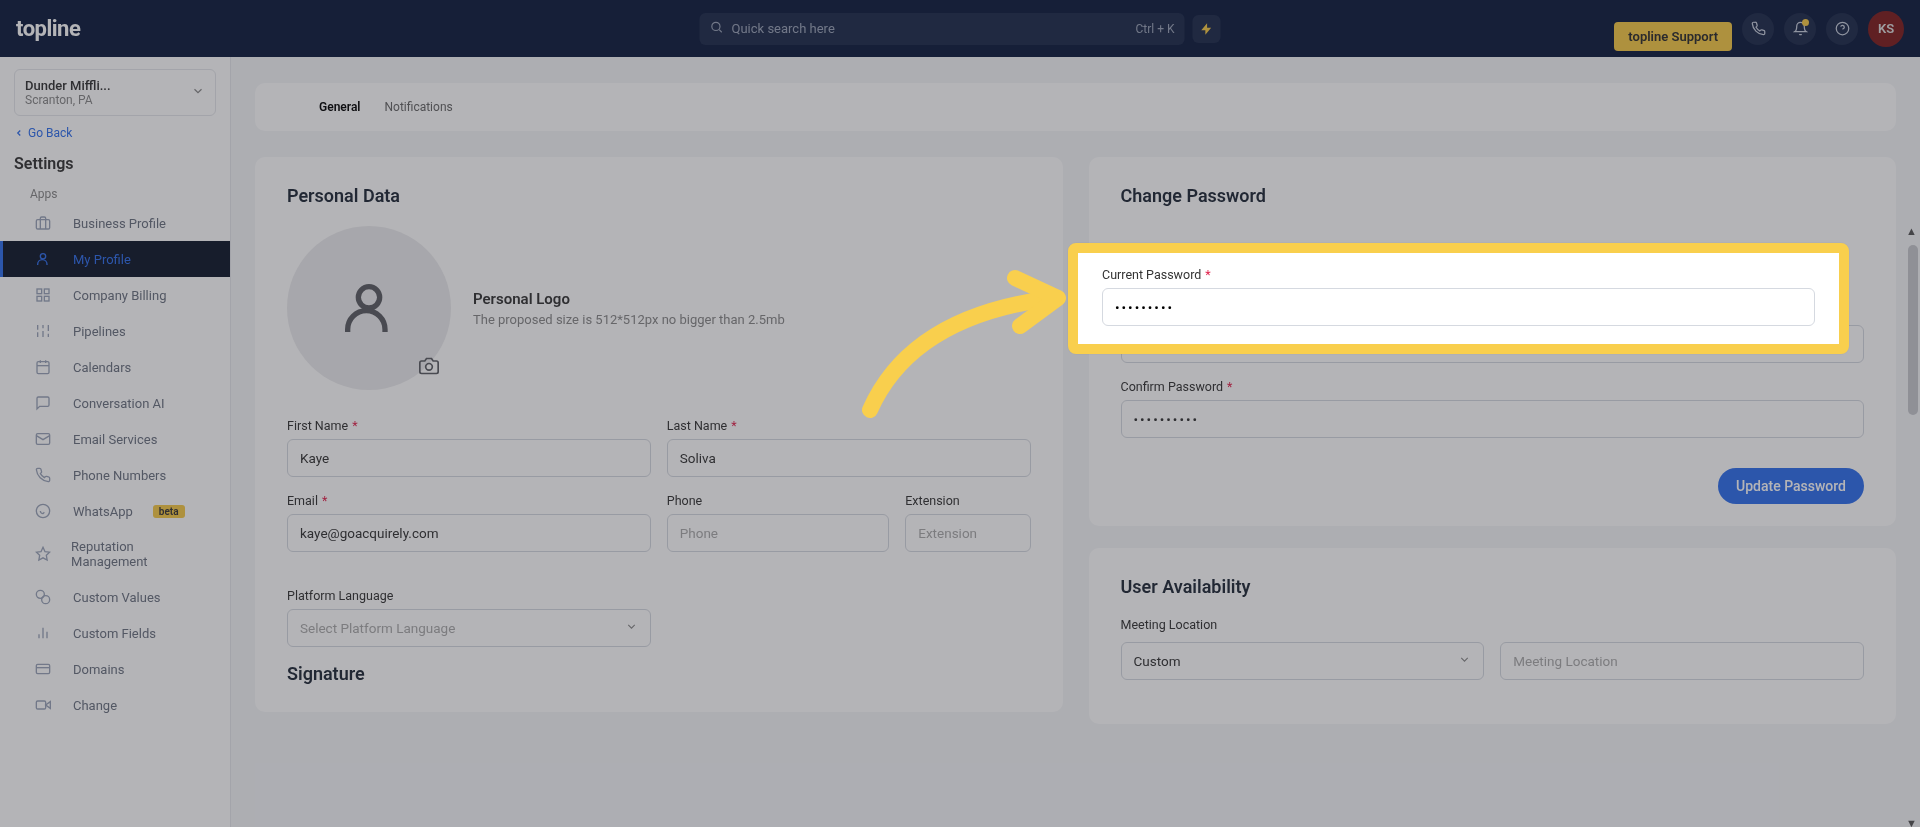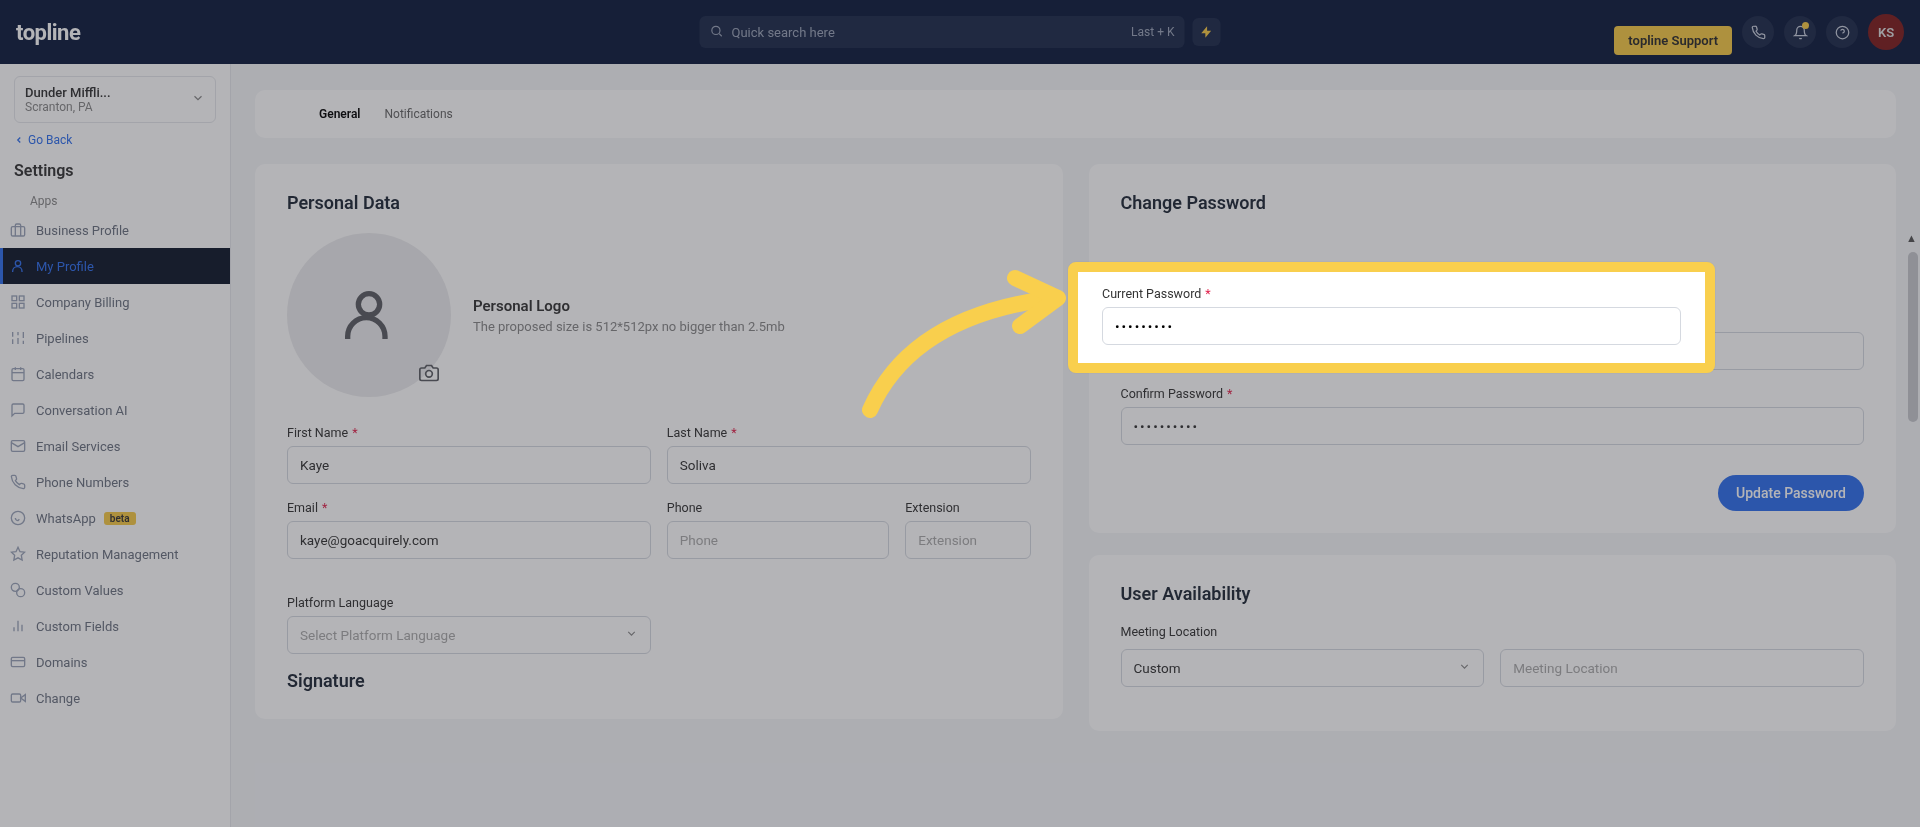--- a/index.html
+++ b/index.html
@@ -1,20 +1,20 @@
 <!DOCTYPE html>
 <html><head>
 <meta charset="utf-8">
 <style>
 * { box-sizing: border-box; margin: 0; padding: 0; font-family: -apple-system, BlinkMacSystemFont, 'Segoe UI', Roboto, Helvetica, Arial, sans-serif; }
 body { background: #f5f6f8; overflow: hidden; }
 .app { width: 1920px; height: 827px; position: relative; }
 
 
-.topbar { height: 64px; background: #0d1b3d; display: flex; align-items: center; padding: 0 16px; }
+.topbar { height: 57px; background: #0d1b3d; display: flex; align-items: center; padding: 0 16px; }
 .logo { color: #fff; font-size: 22px; font-weight: 700; letter-spacing: -0.5px; }
 .search-wrap { margin-left: auto; margin-right: auto; position: relative; left: 50%; transform: translateX(-50%); position: absolute; }
 .searchbox { display: flex; align-items: center; width: 485px; height: 32px; background: #1d2a4a; border-radius: 6px; padding: 0 10px; color: #9aa4b8; font-size: 13px; }
 .searchbox .si { margin-right: 8px; color: #9aa4b8; }
 .searchbox .shortcut { margin-left: auto; color: #9aa4b8; font-size: 12px; }
 .bolt { width: 28px; height: 28px; background: #1d2a4a; border-radius: 6px; display: flex; align-items: center; justify-content: center; color: #f6c945; margin-left: 8px; }
 .top-right { margin-left: auto; display: flex; align-items: center; gap: 10px; }
 .support-btn { background: #f6c945; color: #2b2b2b; font-weight: 600; font-size: 13px; padding: 7px 14px; border-radius: 4px; border: none; cursor: pointer; margin-top: 16px; }
 .icon-btn { width: 32px; height: 32px; border-radius: 50%; background: #1d2a4a; display: flex; align-items: center; justify-content: center; color: #c8cfdd; cursor: pointer; position: relative; }
 .bell-dot { position: absolute; top: 6px; right: 7px; width: 7px; height: 7px; background: #f6c945; border-radius: 50%; }
@@ -22,21 +22,21 @@
 
 
 .layout { display: flex; height: calc(827px - 51px); }
 .sidebar { width: 231px; background: #fff; border-right: 1px solid #e5e7eb; padding: 12px 0; overflow-y: auto; height: 776px; }
 .org-select { margin: 0 14px 10px; border: 1px solid #e5e7eb; border-radius: 6px; padding: 8px 10px; display: flex; justify-content: space-between; align-items: center; cursor: pointer; }
 .org-select .org-name { font-size: 13px; color: #333; font-weight: 500; }
 .org-select .org-loc { font-size: 12px; color: #888; }
 .goback { margin: 6px 14px 14px; font-size: 12px; color: #2f6fed; cursor: pointer; display: flex; align-items: center; gap: 4px; }
 .settings-h { padding: 0 14px 10px; font-size: 16px; font-weight: 600; color: #333; }
 .apps-h { padding: 4px 30px; font-size: 12px; color: #888; }
-.nav-item { display: flex; align-items: center; gap: 8px; padding: 10px 7px; font-size: 13px; color: #6b7280; cursor: pointer; border-left: 3px solid transparent; }
+.nav-item { display: flex; align-items: center; gap: 20px; padding: 10px 32px; font-size: 13px; color: #6b7280; cursor: pointer; border-left: 3px solid transparent; }
 .nav-item.active { background: #0f172a; color: #2f6fed; border-left-color: #2f6fed; }
 .nav-item .ni-icon { width: 18px; color: #9aa4b8; display: flex; align-items: center; }
 .nav-item.active .ni-icon { color: #2f6fed; }
 .beta-tag { background: #f6c945; color: #333; font-size: 10px; font-weight: 600; padding: 1px 6px; border-radius: 3px; }
 
 
 .main { flex: 1; padding: 26px 24px; overflow-y: auto; position: relative; }
 .tabs-card { background: #fff; border-radius: 10px; padding: 0 20px; display: flex; gap: 24px; height: 48px; align-items: center; margin-bottom: 26px; }
 .tab { font-size: 12px; color: #666; cursor: pointer; padding: 6px 0; }
 .tab.active { color: #000000; font-weight: 600; margin-left: 44px; }
@@ -91,21 +91,21 @@
     <div class="search-wrap">
       <div style="display:flex;align-items:center;">
         <div class="searchbox">
           <span class="si">
             <svg width="14" height="14" viewBox="0 0 24 24" fill="none" stroke="currentColor" stroke-width="2">
                 <circle cx="11" cy="11" r="7"></circle>
                 <line x1="21" y1="21" x2="16.65" y2="16.65"></line>
               </svg>
           </span>
           <span>Quick search here</span>
-          <span class="shortcut">Last + K</span>
+          <span class="shortcut">Ctrl + K</span>
         </div>
         <div class="bolt">
           <svg width="14" height="14" viewBox="0 0 24 24" fill="currentColor">
               <path d="M13 2L3 14h7v8l10-12h-7V2z"></path>
             </svg>
         </div>
       </div>
     </div>
     <div class="top-right">
       <button class="support-btn">topline Support</button>
@@ -408,21 +408,21 @@
       </div>
 
       <div class="scrollbar-fake"></div>
       <div class="scroll-arrow-up">▲</div>
       <div class="scroll-arrow-down">▼</div>
     </div>
   </div>
 
   <div class="dim-overlay"></div>
 
-  <div class="highlight-box" style="left:1068px; top:262px; width:647px;">
+  <div class="highlight-box" style="left:1068px; top:243px; width:781px;">
     <label><span>Current Password</span><span class="req">*</span></label>
     <input type="text" style="letter-spacing: 2px;" value="•••••••••">
   </div>
 
   <svg class="arrow-svg" style="left:850px; top:260px; width:230px; height:160px;" viewBox="0 0 230 160">
     <path d="M 20 150 Q 60 60 190 40" stroke="#f9cf4d" stroke-width="16" fill="none" stroke-linecap="round"></path>
     <path d="M 165 18 L 208 38 L 170 66" stroke="#f9cf4d" stroke-width="16" fill="none" stroke-linecap="round" stroke-linejoin="round"></path>
   </svg>
 
 </div>

